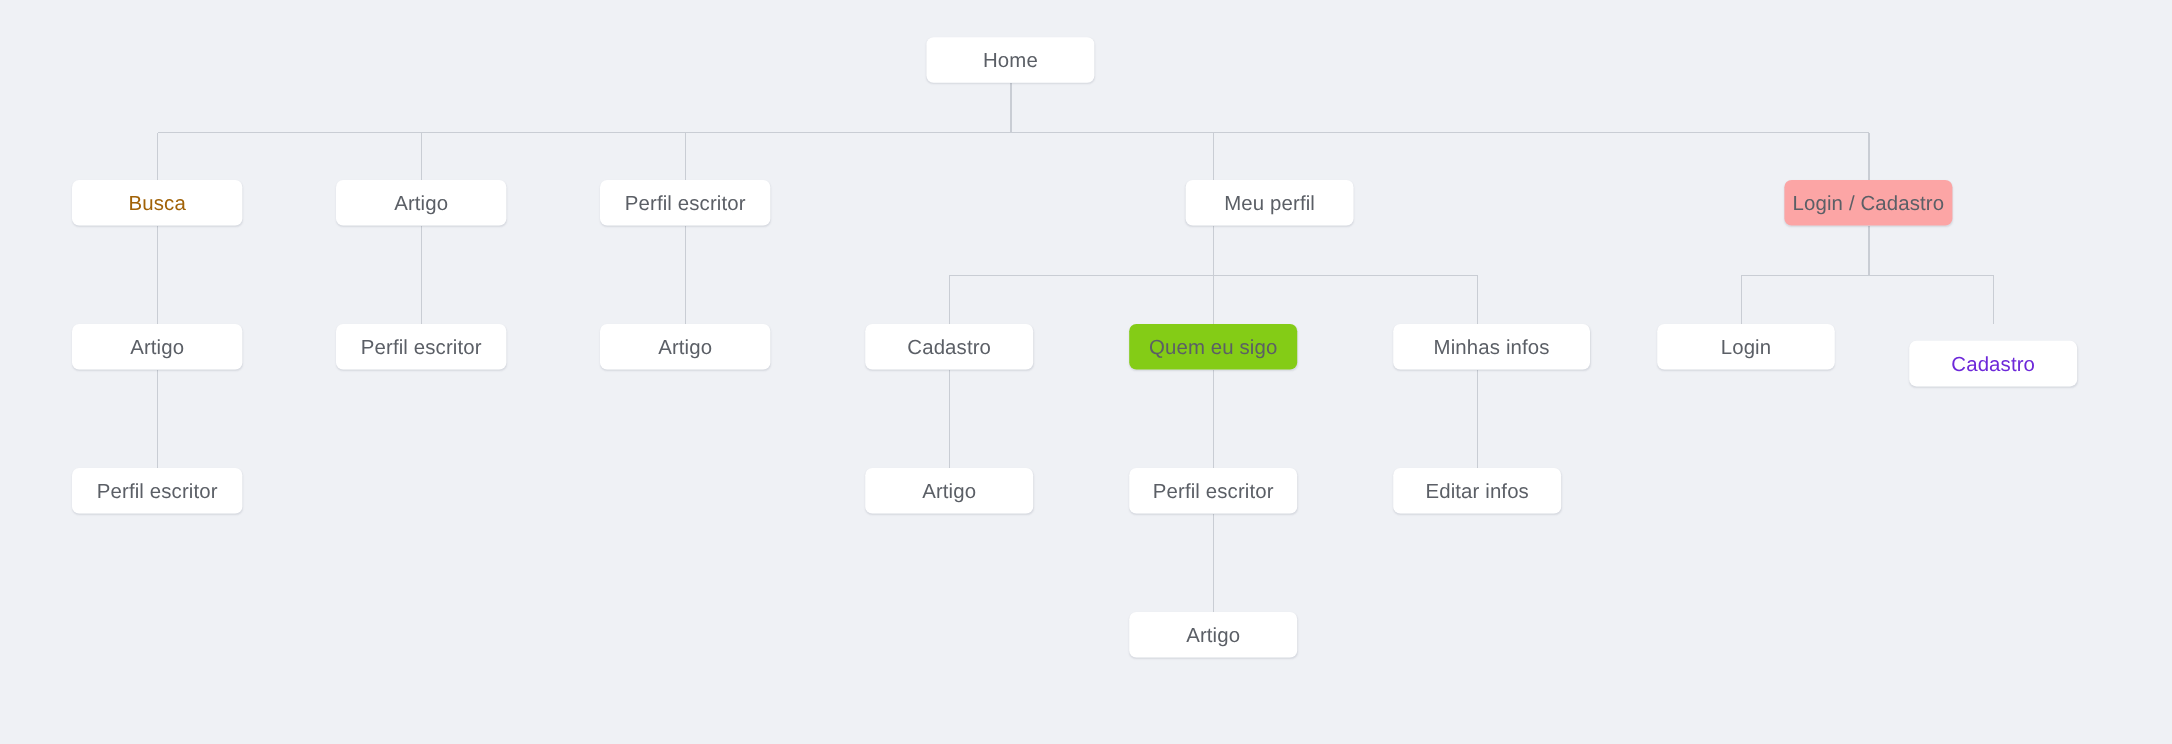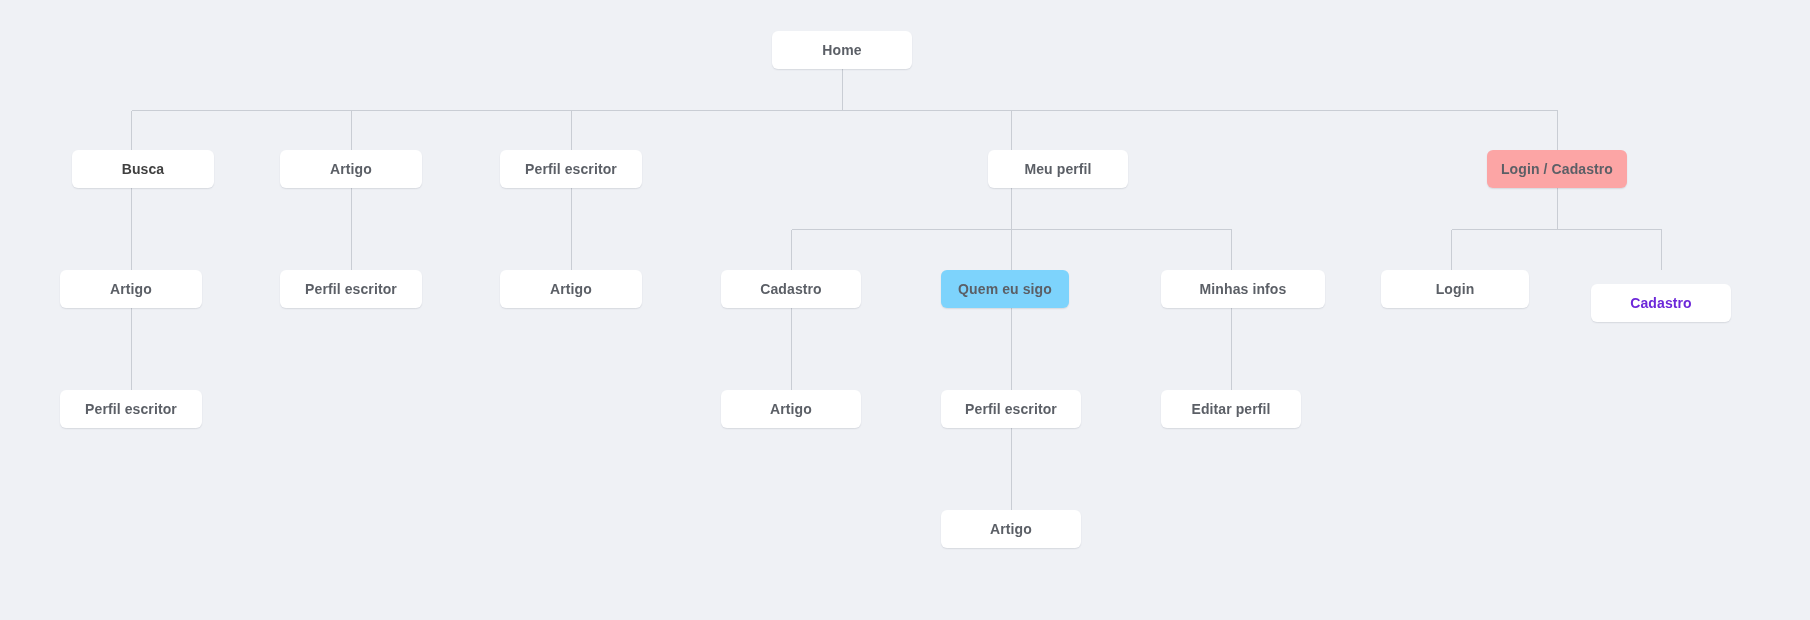--- a/index.html
+++ b/index.html
@@ -32,26 +32,25 @@
     z-index: 2;
     box-sizing: border-box;
     background: #ffffff;
     border-radius: 6px;
     box-shadow: 0 1px 2px rgba(20, 30, 60, 0.07),
                 0 1px 1px rgba(20, 30, 60, 0.04);
     display: flex;
     align-items: center;
     justify-content: center;
     color: #5b5f66;
-    font-size: 14px;
+    font-size: 17px;
     line-height: 1;
     letter-spacing: 0.1px;
     white-space: nowrap;
     user-select: none;
-    font-weight: bold;
   }
   .node .node-label {
     display: block;
   }
 </style>
 </head>
 <body>
 
 <div id="canvas">
   <svg id="edge-layer" viewBox="0 0 1810 620" width="1810" height="620" xmlns="http://www.w3.org/2000/svg">
@@ -77,21 +76,21 @@
       <line x1="131.5" y1="308" x2="131.5" y2="390" stroke="#c9cdd4" stroke-width="1" shape-rendering="crispEdges"></line>
       <line x1="791.5" y1="308" x2="791.5" y2="390" stroke="#c9cdd4" stroke-width="1" shape-rendering="crispEdges"></line>
       <line x1="1011.5" y1="308" x2="1011.5" y2="390" stroke="#c9cdd4" stroke-width="1" shape-rendering="crispEdges"></line>
       <line x1="1231.5" y1="308" x2="1231.5" y2="390" stroke="#c9cdd4" stroke-width="1" shape-rendering="crispEdges"></line>
       <line x1="1011.5" y1="428" x2="1011.5" y2="510" stroke="#c9cdd4" stroke-width="1" shape-rendering="crispEdges"></line>
     </svg>
   <div id="node-layer">
       <div class="node" style="left: 772px; top: 31px; width: 140px; height: 38px; background: rgb(255, 255, 255); color: rgb(91, 95, 102);">
         <span class="node-label">Home</span>
       </div>
-      <div class="node" style="left: 60px; top: 150px; width: 142px; height: 38px; background: rgb(255, 255, 255); color: #404040; margin-left: 12px;">
+      <div class="node" style="left: 60px; top: 150px; width: 142px; height: 38px; background: rgb(255, 255, 255); color: #a16207;">
         <span class="node-label">Busca</span>
       </div>
       <div class="node" style="left: 280px; top: 150px; width: 142px; height: 38px; background: rgb(255, 255, 255); color: rgb(91, 95, 102);">
         <span class="node-label">Artigo</span>
       </div>
       <div class="node" style="left: 500px; top: 150px; width: 142px; height: 38px; background: rgb(255, 255, 255); color: rgb(91, 95, 102);">
         <span class="node-label">Perfil escritor</span>
       </div>
       <div class="node" style="left: 988px; top: 150px; width: 140px; height: 38px; background: rgb(255, 255, 255); color: rgb(91, 95, 102);">
         <span class="node-label">Meu perfil</span>
@@ -104,21 +103,21 @@
       </div>
       <div class="node" style="left: 280px; top: 270px; width: 142px; height: 38px; background: rgb(255, 255, 255); color: rgb(91, 95, 102);">
         <span class="node-label">Perfil escritor</span>
       </div>
       <div class="node" style="left: 500px; top: 270px; width: 142px; height: 38px; background: rgb(255, 255, 255); color: rgb(91, 95, 102);">
         <span class="node-label">Artigo</span>
       </div>
       <div class="node" style="left: 721px; top: 270px; width: 140px; height: 38px; background: rgb(255, 255, 255); color: rgb(91, 95, 102);">
         <span class="node-label">Cadastro</span>
       </div>
-      <div class="node" style="left: 941px; top: 270px; width: 128px; height: 38px; background: #7dd3fc; color: rgb(91, 95, 102);">
+      <div class="node" style="left: 941px; top: 270px; width: 140px; height: 38px; background: #84cc16; color: rgb(91, 95, 102);">
         <span class="node-label">Quem eu sigo</span>
       </div>
       <div class="node" style="left: 1161px; top: 270px; width: 164px; height: 38px; background: rgb(255, 255, 255); color: rgb(91, 95, 102);">
         <span class="node-label">Minhas infos</span>
       </div>
       <div class="node" style="left: 1381px; top: 270px; width: 148px; height: 38px; background: rgb(255, 255, 255); color: rgb(91, 95, 102);">
         <span class="node-label">Login</span>
       </div>
       <div class="node" style="left: 1591px; top: 284px; width: 140px; height: 38px; background: rgb(255, 255, 255); color: #6d28d9;">
         <span class="node-label">Cadastro</span>
@@ -126,19 +125,19 @@
       <div class="node" style="left: 60px; top: 390px; width: 142px; height: 38px; background: rgb(255, 255, 255); color: rgb(91, 95, 102);">
         <span class="node-label">Perfil escritor</span>
       </div>
       <div class="node" style="left: 721px; top: 390px; width: 140px; height: 38px; background: rgb(255, 255, 255); color: rgb(91, 95, 102);">
         <span class="node-label">Artigo</span>
       </div>
       <div class="node" style="left: 941px; top: 390px; width: 140px; height: 38px; background: rgb(255, 255, 255); color: rgb(91, 95, 102);">
         <span class="node-label">Perfil escritor</span>
       </div>
       <div class="node" style="left: 1161px; top: 390px; width: 140px; height: 38px; background: rgb(255, 255, 255); color: rgb(91, 95, 102);">
-        <span class="node-label">Editar perfil</span>
+        <span class="node-label">Editar infos</span>
       </div>
       <div class="node" style="left: 941px; top: 510px; width: 140px; height: 38px; background: rgb(255, 255, 255); color: rgb(91, 95, 102);">
         <span class="node-label">Artigo</span>
       </div>
     </div>
 </div>
 
 </body></html>

